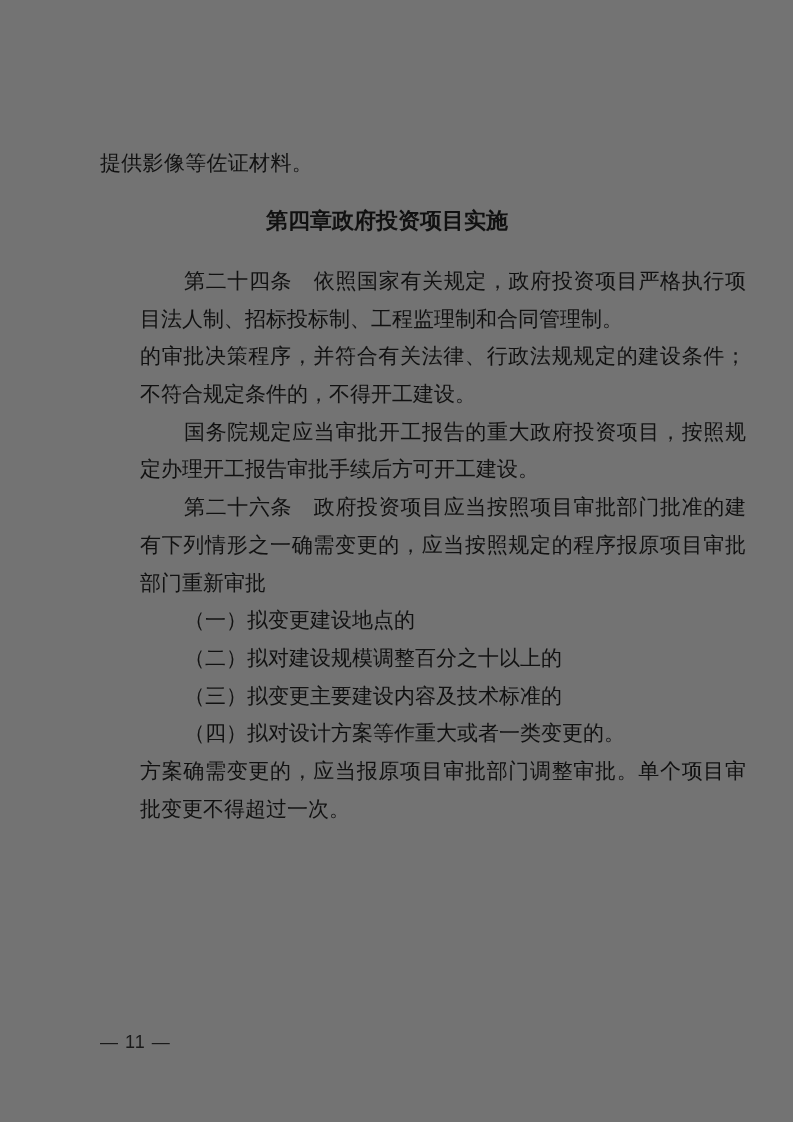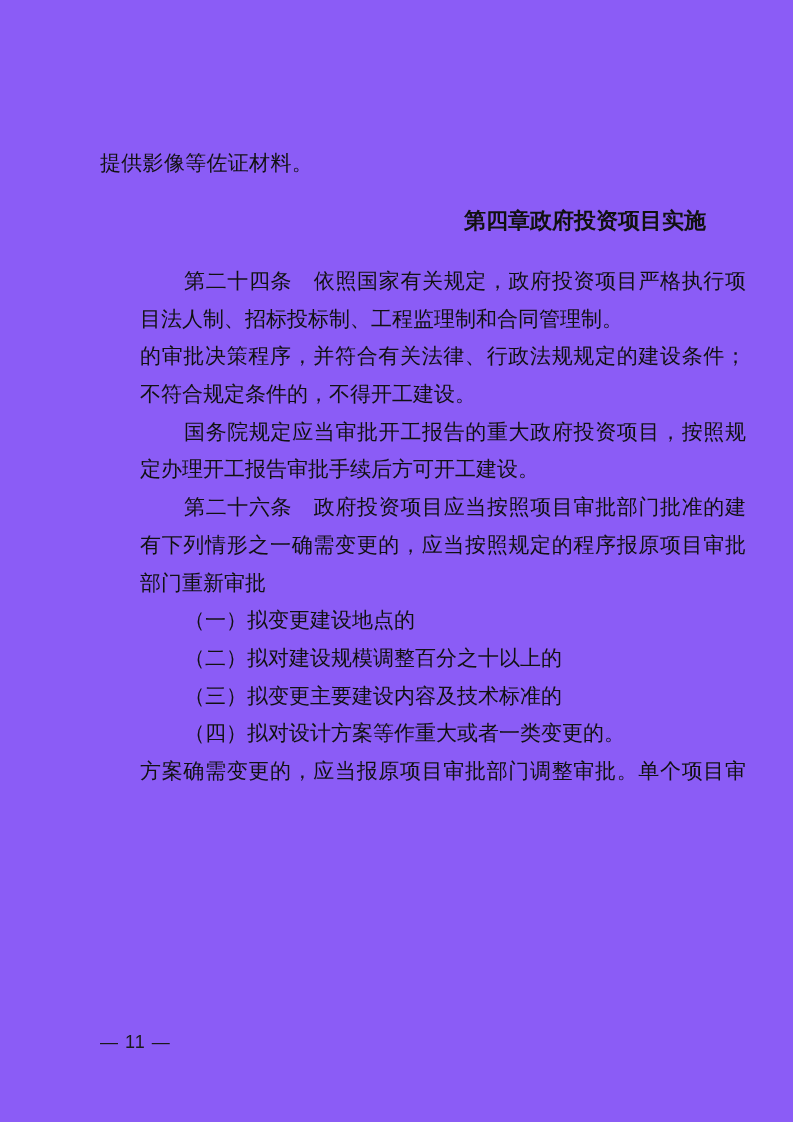--- a/index.html
+++ b/index.html
@@ -1,41 +1,41 @@
 <!DOCTYPE html>
 <html><head>
 <meta charset="utf-8">
 <style>
   * { margin: 0; padding: 0; box-sizing: border-box; }
   html, body { background: #ffffff; }
   .page {
     position: relative;
     width: 793px;
     height: 1122px;
-    background: #8b5cf6;
+    background: #737373;
     overflow: hidden;
     font-family: "Liberation Sans", "DejaVu Sans", sans-serif;
     color: #111111;
   }
   .continuation-line {
     position: absolute;
     top: 144px;
     left: 100px;
     width: 606px;
     font-size: 21px;
     line-height: 37.7px;
     letter-spacing: 0.3px;
     white-space: nowrap;
   }
   .chapter-heading {
     position: absolute;
     top: 202px;
-    left: 100px;
+    left: 84px;
     width: 606px;
-    text-align: right;
+    text-align: center;
     font-weight: bold;
     font-size: 22px;
     line-height: 37.7px;
     white-space: nowrap;
   }
   .document-body {
     position: absolute;
     top: 262px;
     left: 100px;
     width: 606px;
@@ -82,16 +82,17 @@
       <div class="line indent justify">国务院规定应当审批开工报告的重大政府投资项目，按照规</div>
       <div class="line">定办理开工报告审批手续后方可开工建设。</div>
       <div class="line indent justify">第二十六条　政府投资项目应当按照项目审批部门批准的建</div>
       <div class="line justify">有下列情形之一确需变更的，应当按照规定的程序报原项目审批</div>
       <div class="line">部门重新审批</div>
       <div class="line indent">（一）拟变更建设地点的</div>
       <div class="line indent">（二）拟对建设规模调整百分之十以上的</div>
       <div class="line indent">（三）拟变更主要建设内容及技术标准的</div>
       <div class="line indent">（四）拟对设计方案等作重大或者一类变更的。</div>
       <div class="line justify">方案确需变更的，应当报原项目审批部门调整审批。单个项目审</div>
+      <div class="line">批变更不得超过一次。</div>
     </div>
 
   <div class="page-number">— 11 —</div>
 </div>
 
 </body></html>

